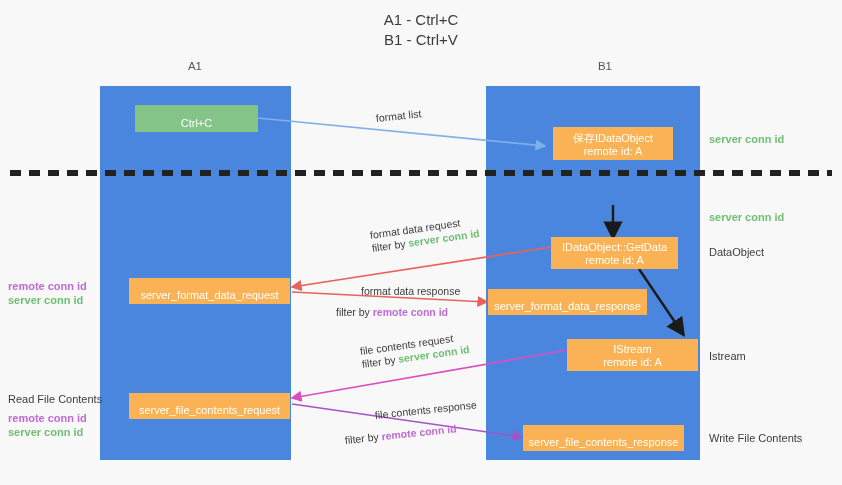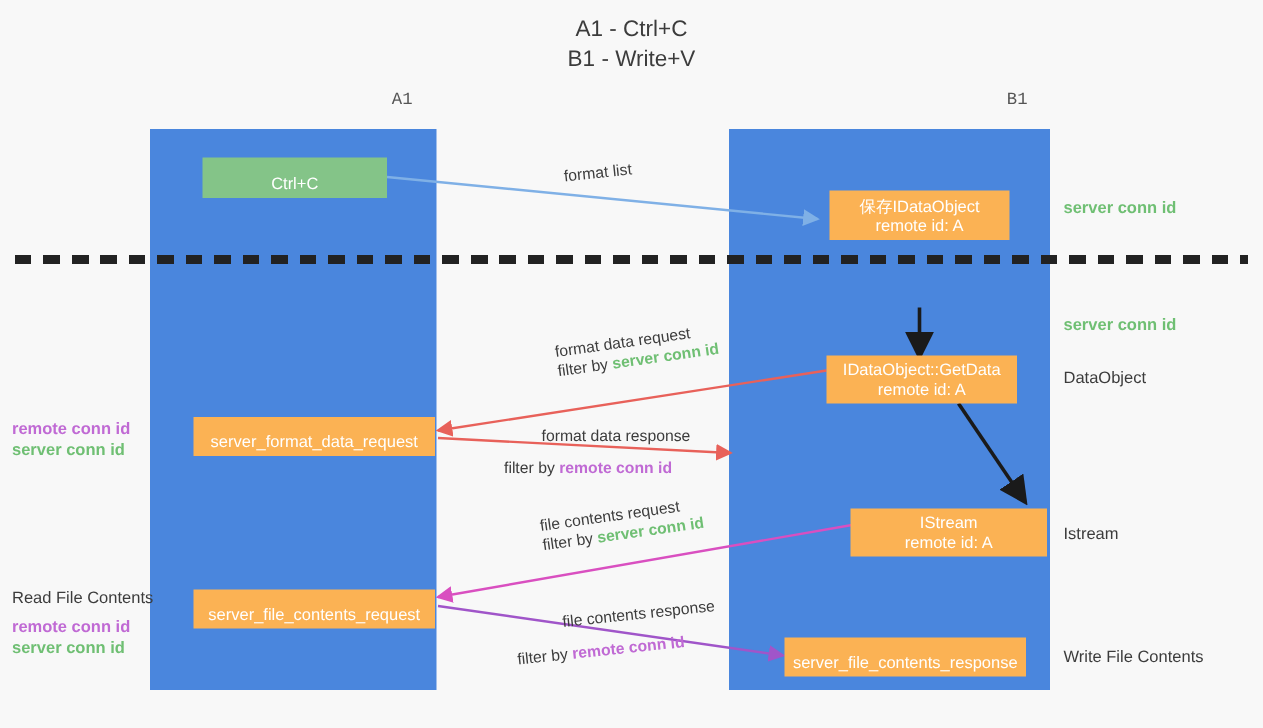--- a/index.html
+++ b/index.html
@@ -19,26 +19,25 @@
     position: absolute;
     left: 0; right: 0; top: 10px;
     text-align: center;
     font-size: 15px;
     color: #3c3c3c;
     line-height: 20px;
   }
 
   .col-header {
     position: absolute;
-    text-align: right;
+    text-align: center;
     font-size: 11.5px;
     color: #555;
     line-height: 13px;
     width: 160px;
-    font-family: Liberation Mono, monospace;
   }
 
   .lane {
     position: absolute;
     background: #4a86dd;
   }
 
   .node {
     position: absolute;
     box-sizing: border-box;
@@ -85,21 +84,21 @@
 
   svg.arrows { position: absolute; inset: 0; width: 842px; height: 485px; }
 </style>
 </head>
 <body>
 
 <div id="stage">
 
   <div class="title">
     <div>A1 - Ctrl+C</div>
-    <div>B1 - Write+V</div>
+    <div>B1 - Ctrl+V</div>
   </div>
 
   <div class="col-header" style="left:115px; top:60px;">
     <div>A1</div>
   </div>
   <div class="col-header" style="left:525px; top:60px;">
     <div>B1</div>
   </div>
 
   <div class="lane" style="left:100px; top:86px; width:191px; height:374px;"></div>
@@ -157,20 +156,23 @@
     <span>保存IDataObject</span>
     <span>remote id: A</span>
   </div>
 
 
   <div class="node orange" style="left:551px; top:237px; width:127px; height:32px;">
     <span>IDataObject::GetData</span>
     <span>remote id: A</span>
   </div>
 
+  <div class="node orange" style="left:488px; top:289px; width:159px; height:26px;">
+    <span>server_format_data_response</span>
+  </div>
 
   <div class="node orange" style="left:567px; top:339px; width:131px; height:32px;">
     <span>IStream</span>
     <span>remote id: A</span>
   </div>
 
   <div class="node orange" style="left:523px; top:425px; width:161px; height:26px;">
     <span>server_file_contents_response</span>
   </div>
 

